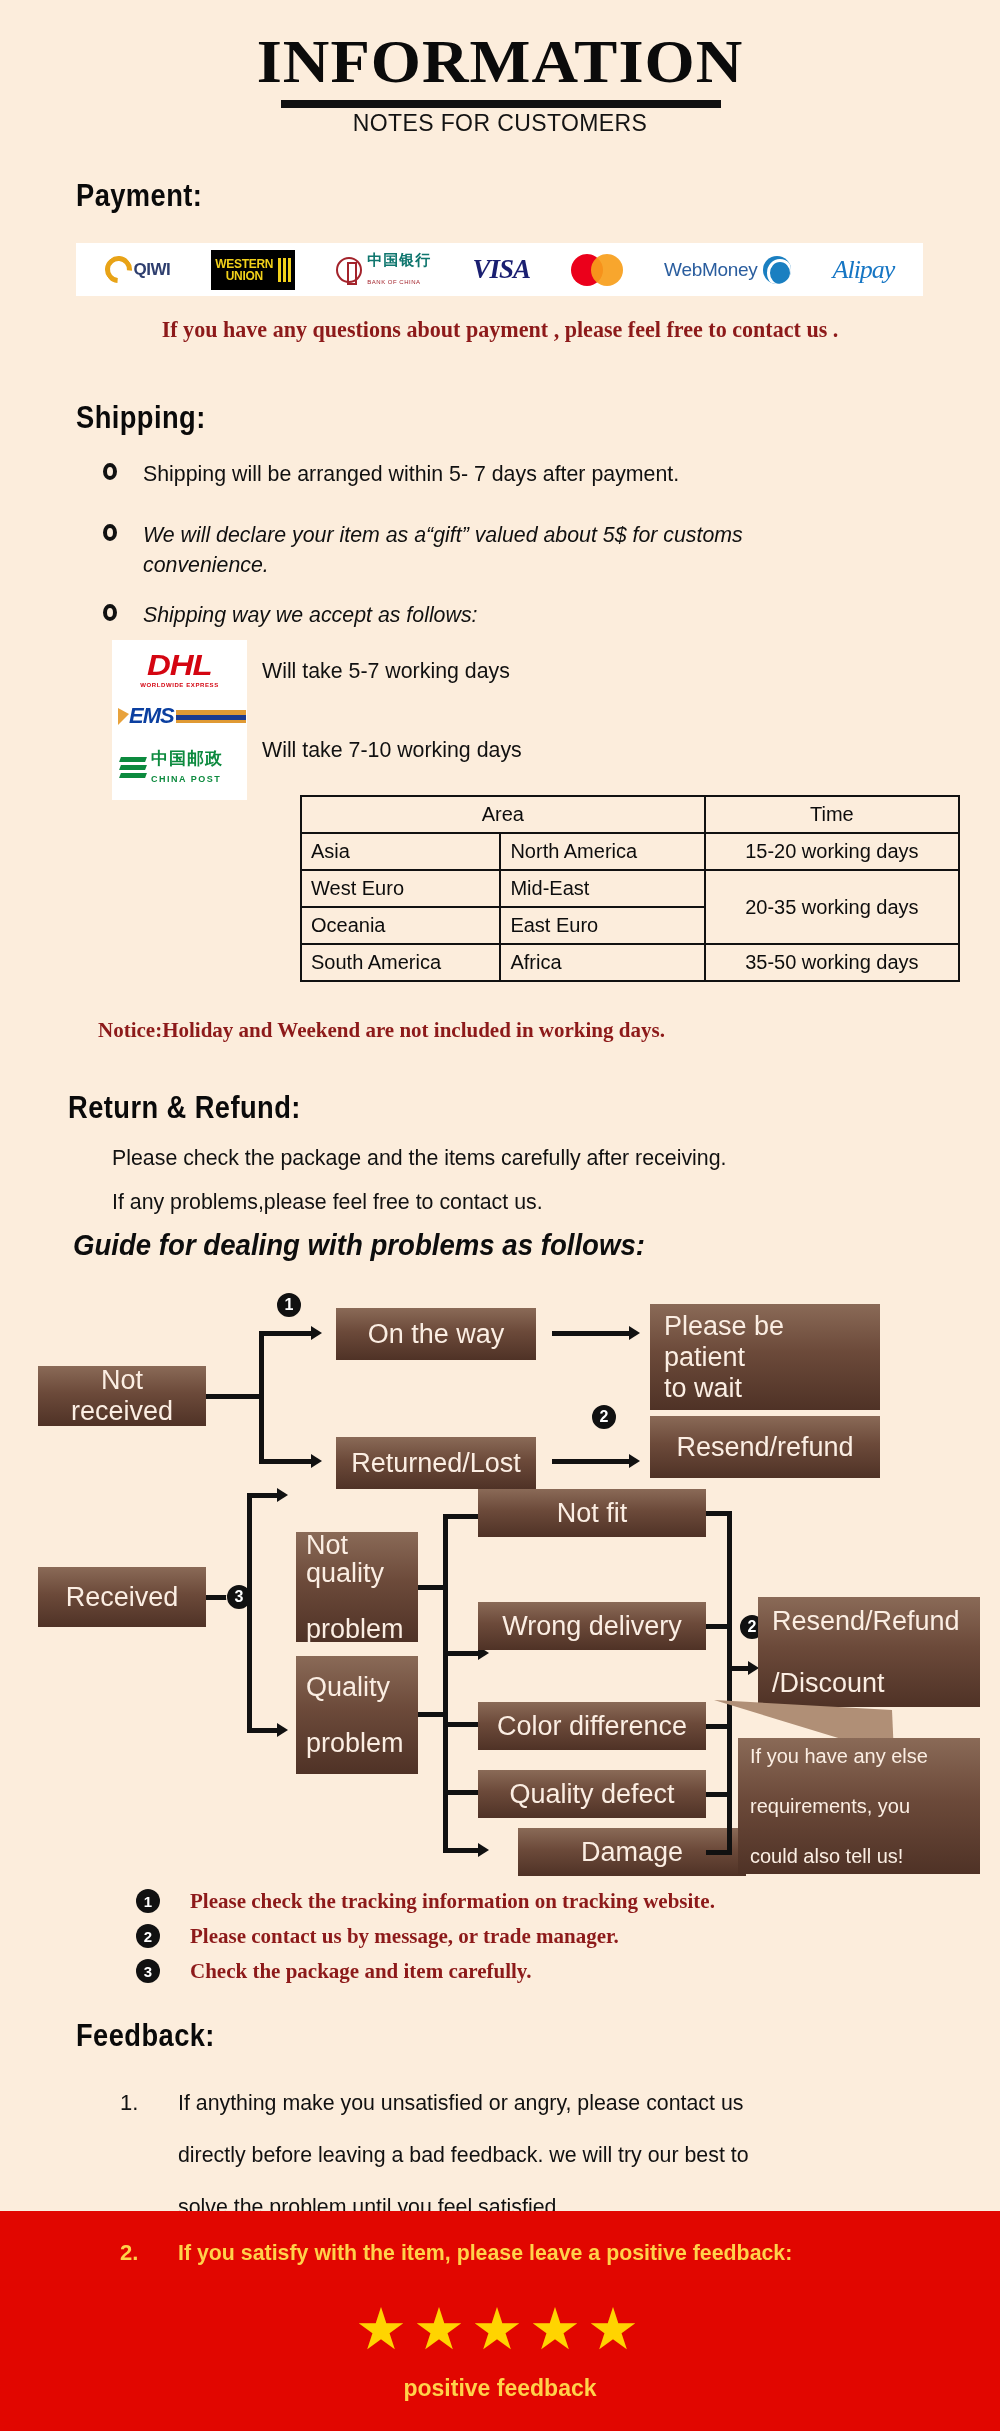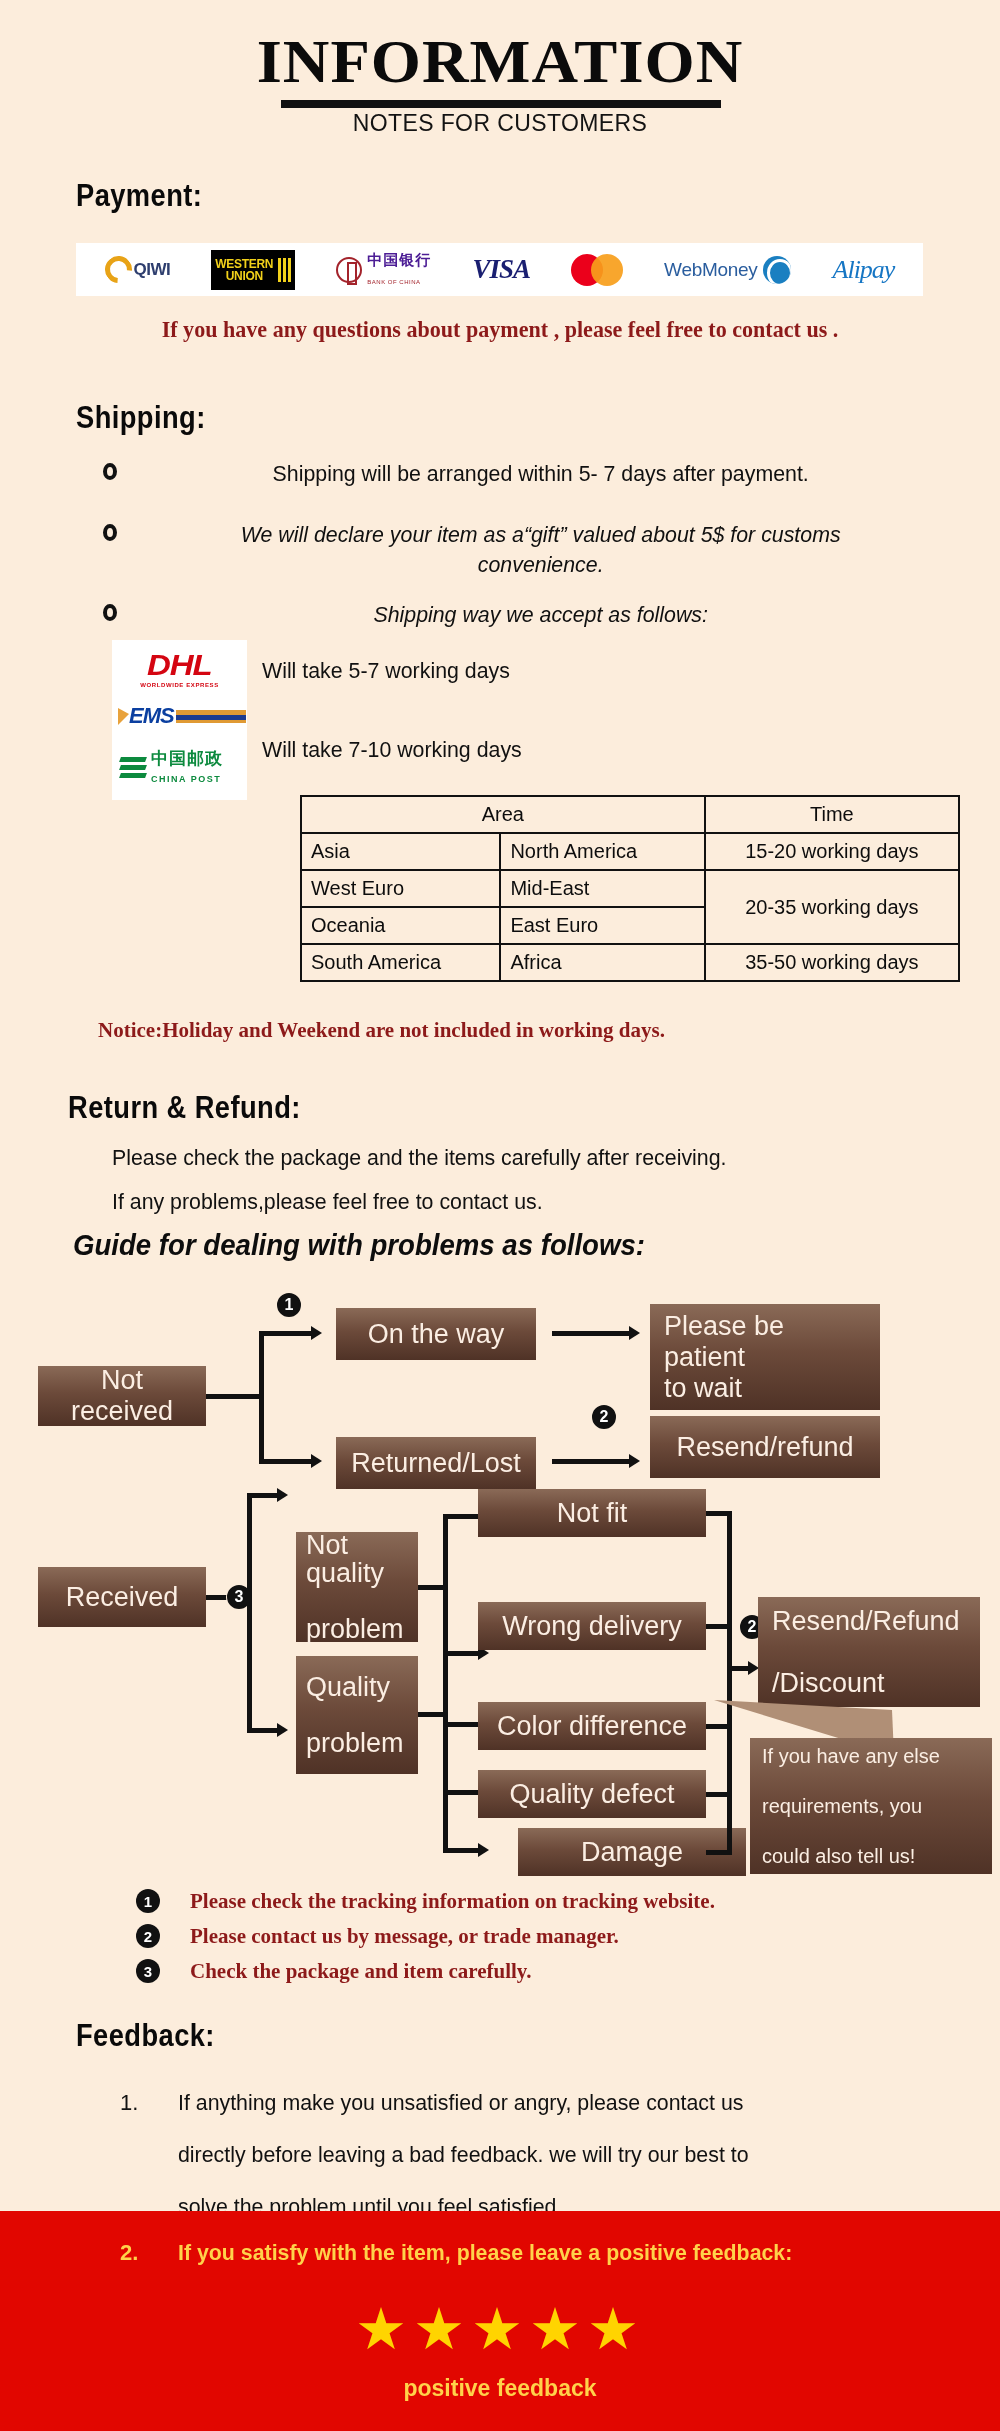--- a/index.html
+++ b/index.html
@@ -83,21 +83,21 @@
 
   .boc { display:flex; align-items:center; }
   .boc-mark {
     width: 26px; height: 26px; border-radius:50%;
     border: 2px solid #a3232b; position: relative; margin-right:5px;
   }
   .boc-mark:before {
     content:""; position:absolute; left:9px; top:3px; width:6px; height:19px;
     border:2px solid #a3232b;
   }
-  .boc-cn { font-size:15px; color:#4c1d95; font-weight:bold; letter-spacing:1px; }
+  .boc-cn { font-size:15px; color:#0f766e; font-weight:bold; letter-spacing:1px; }
   .boc-sub { font-size:6px; color:#a3232b; letter-spacing:.5px; }
 
   .visa { font-family:"Liberation Serif",serif; font-style:italic; font-weight:bold;
           font-size:27px; color:#1a1f71; letter-spacing:-1px; }
 
   .mc { position:relative; width:52px; height:32px; }
   .mc i { position:absolute; top:0; width:32px; height:32px; border-radius:50%; }
   .mc .l { left:0; background:#eb001b; }
   .mc .r { right:0; background:#f79e1b; opacity:.92; }
 
@@ -115,21 +115,21 @@
             font-size:26px; color:#1676c4; letter-spacing:-1px; }
 
   .pay-note {
     position: absolute; left: 0; top: 317px; width: 1000px; text-align: center;
     font-family:"Liberation Serif", serif;
     font-weight: bold; font-size: 23px; color: #8d1a1a;
     transform: scaleX(.96);
   }
 
   
-  .bullet-row { position:absolute;text-align:center; }
+  .bullet-row { position:absolute; }
   .bullet-mark {
     position:absolute; left:0; top:4px; width:14px; height:17px;
     border:4px solid #111; border-radius:50%;
   }
   .bullet-txt {
     margin-left: 40px;
     font-size: 22px; color:#101010; line-height: 30px;
     transform: scaleX(.97); transform-origin:left center;
   }
 
@@ -500,21 +500,21 @@
   <div class="bignum" style="left:740px; top:1615px;">2</div>
 
   <div class="fbox" style="left:758px; top:1597px; width:222px; height:110px; padding-left:14px;">Resend/Refund
 
 /Discount</div>
 
   <svg style="position:absolute; left:714px; top:1700px; width:180px; height:70px;">
     <polygon points="0,0 180,55 178,10" fill="#b08f76"></polygon>
   </svg>
 
-  <div class="fbox" style="left:738px; top:1738px; width:242px; height:136px; line-height:25px; font-size:20px;margin-left:12px;">If you have any else
+  <div class="fbox" style="left:738px; top:1738px; width:242px; height:136px; line-height:25px; font-size:20px;">If you have any else
 
 requirements, you
 
 could also tell us!</div>
 
   <div class="note-num" style="left:136px; top:1889px;">1</div>
   <div class="note-txt" style="left:190px; top:1889px;">Please check the tracking information on tracking website.</div>
   <div class="note-num" style="left:136px; top:1924px;">2</div>
   <div class="note-txt" style="left:190px; top:1924px;">Please contact us by message, or trade manager.</div>
   <div class="note-num" style="left:136px; top:1959px;">3</div>

